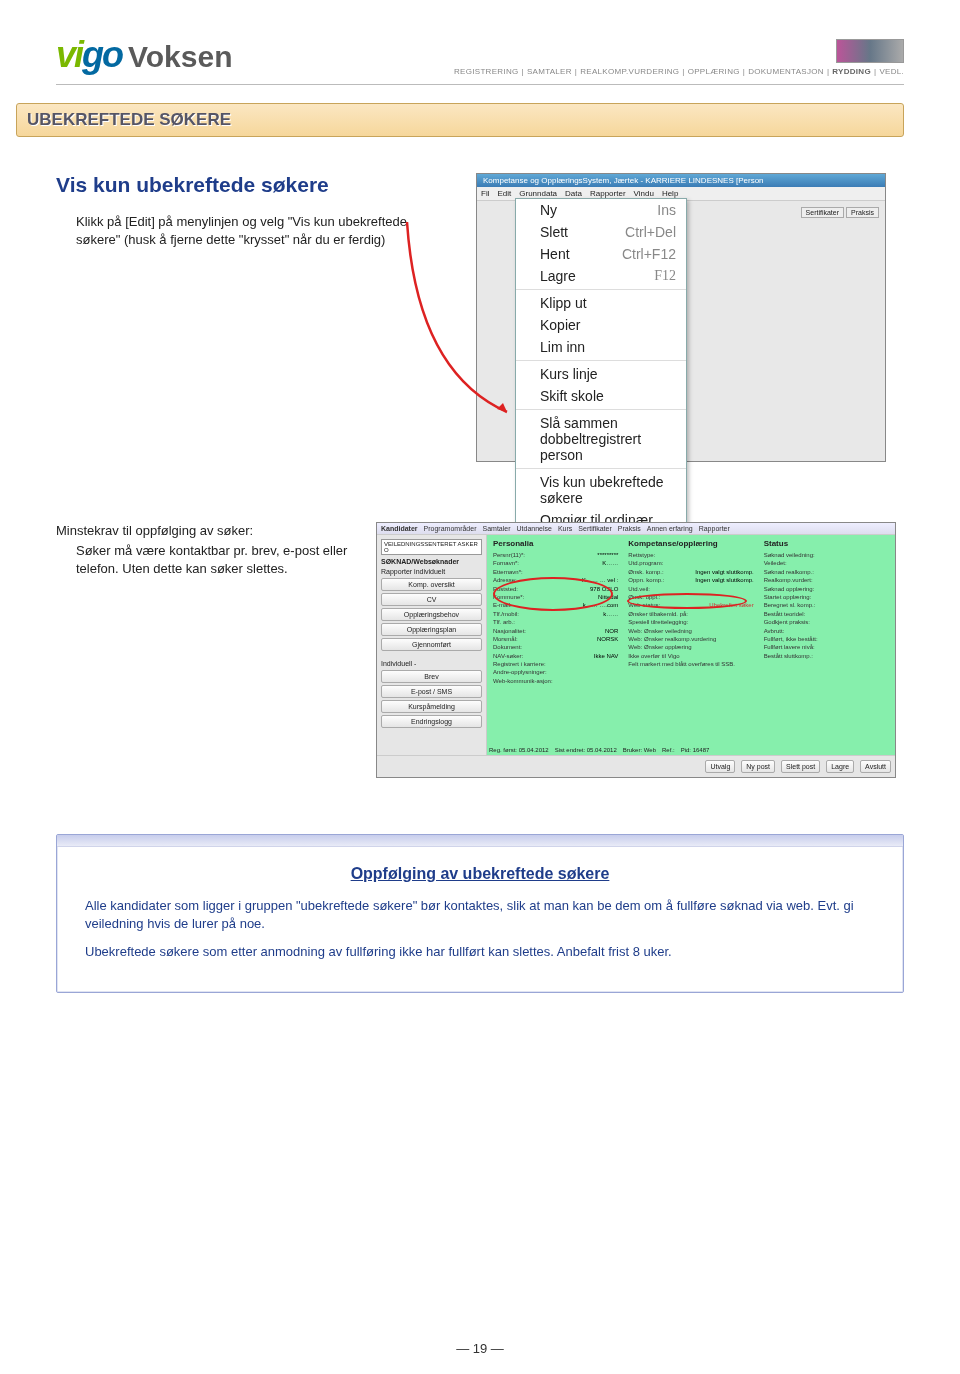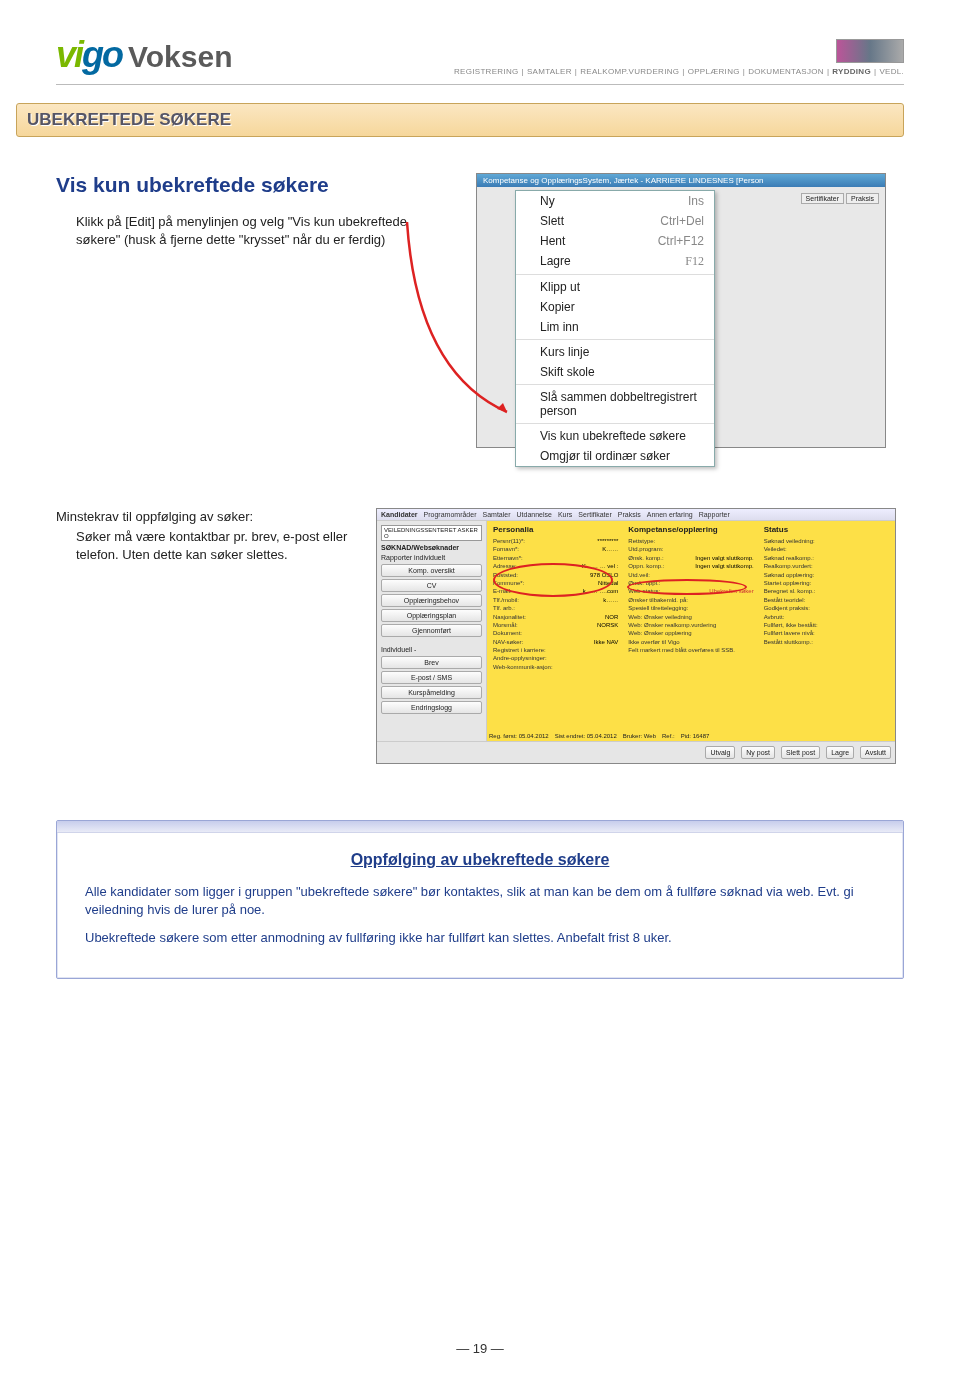--- a/index.html
+++ b/index.html
@@ -113,26 +113,26 @@
   }
   .menubar {
     background: #efefef;
     padding: 2px 4px;
     display: flex; gap: 8px;
     font-size: 8px;
     border-bottom: 1px solid #ccc;
   }
   .dropdown {
     position: absolute;
-    top: 16px; left: 38px;
-    width: 200px;
+    top: 24px; left: 38px;
+    width: 172px;
     background: #fff;
     border: 1px solid #8aa;
     box-shadow: 2px 2px 4px rgba(0,0,0,.25);
-    font-size: 12px;
+    font-size: 14px;
   }
   .dropdown .mi {
     display: flex;
     justify-content: space-between;
     padding: 3px 10px 3px 24px;
     cursor: default;
   }
   .dropdown hr { border: 0; border-top: 1px solid #ddd; margin: 2px 0; }
   .shot1 .body-gray {
     height: 260px;
@@ -153,21 +153,21 @@
     align-items: flex-start;
     gap: 20px;
     margin-bottom: 40px;
   }
   .row2 .left { flex: 0 0 300px; }
 
   
   .shot2 {
     width: 520px;
     border: 1px solid #888;
-    background: #fde047;
+    background: #86efac;
     font-size: 7px;
     position: relative;
   }
   .shot2 .tb2 {
     background: linear-gradient(#eef,#dde);
     border-bottom: 1px solid #ccc;
     padding: 2px 4px;
     display: flex; gap: 6px;
     color: #333;
   }
@@ -287,20 +287,29 @@
   </div>
 
   <div class="row1">
     <div class="left">
       <h2 class="blue-h">Vis kun ubekreftede søkere</h2>
       <p class="para indent">Klikk på [Edit] på menylinjen og velg "Vis kun ubekreftede søkere" (husk å fjerne dette "krysset" når du er ferdig)</p>
     </div>
 
     <div class="shot1">
       <div class="titlebar">Kompetanse og OpplæringsSystem, Jærtek - KARRIERE LINDESNES [Person</div>
+      <div class="menubar" id="menubar1">
+          <span>Fil</span>
+          <span>Edit</span>
+          <span>Grunndata</span>
+          <span>Data</span>
+          <span>Rapporter</span>
+          <span>Vindu</span>
+          <span>Help</span>
+        </div>
       <div class="body-gray">
         <div style="position:absolute; right:6px; top:6px; display:flex; gap:2px;">
           <div class="btn" style="font-size:7px;padding:1px 4px;background:#eee;border:1px solid #aaa;">Sertifikater</div>
           <div class="btn" style="font-size:7px;padding:1px 4px;background:#eee;border:1px solid #aaa;">Praksis</div>
         </div>
       </div>
       <div class="dropdown" id="dropdown1">
           <div class="mi">
             <span>Ny</span>
             <span style="color: rgb(136, 136, 136);">Ins</span>

